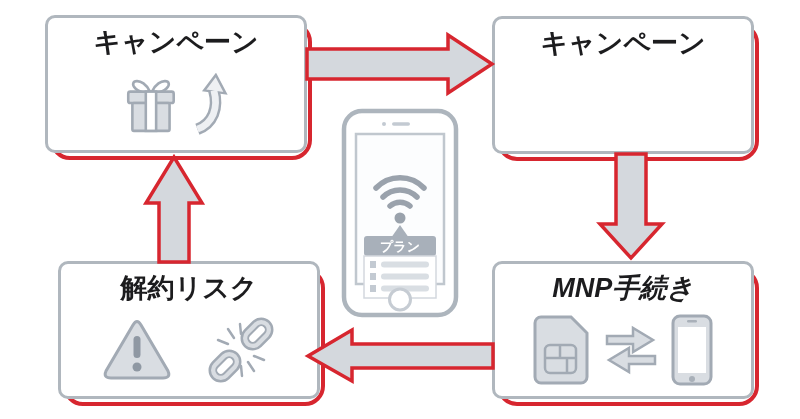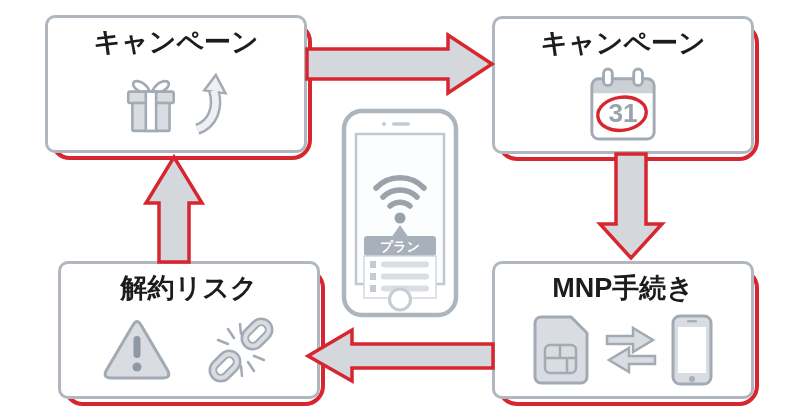--- a/index.html
+++ b/index.html
@@ -6,21 +6,21 @@
   .canvas {
     position:relative; width:800px; height:419px; overflow:hidden;
     background:var(--background,#ffffff);
     font-family:"Liberation Sans","DejaVu Sans",sans-serif;
   }
   
   .node { position:absolute; width:262px; height:138px; z-index:1; }
   .pos-campaign  { left:45px;  top:15px; }
   .pos-month-end { left:492px; top:16px; }
   .pos-cancel    { left:58px;  top:261px; }
-  .pos-mnp       { left:492px; top:261px; }
+  .pos-mnp       { left:492px; top:261px;font-style:italic; }
   .node-red {
     position:absolute; inset:0; border:4px solid var(--red,#d7262f);
     border-radius:20px; transform:translate(5px,7px);
   }
   .node-box {
     position:absolute; inset:0; background:var(--box-fill,#ffffff);
     border:3px solid var(--box-border,#b0b7be); border-radius:10px;
     display:flex; flex-direction:column; align-items:center; box-sizing:border-box;
   }
   .node-label {
@@ -70,30 +70,20 @@
           <path d="M8 58 C24 52 30 36 25 18" fill="none" stroke="#eef0f3" stroke-width="7"></path>
         </svg>
       </div>
     </div>
   </div>
 
   <div class="node pos-month-end">
     <div class="node-red"></div>
     <div class="node-box">
       <div class="node-label">キャンペーン</div>
-      <div class="node-icons">
-        <svg width="72" height="80" viewBox="0 0 74 82">
-          <path d="M12 14 h50 a7 7 0 0 1 7 7 v8 H5 v-8 a7 7 0 0 1 7-7 Z" class="ic-dark" opacity="0.45"></path>
-          <rect class="ic-outline" stroke-width="3" x="5" y="14" width="64" height="62" rx="7"></rect>
-          <rect class="ic-white" stroke-width="3" x="17" y="4" width="9" height="17" rx="4.5"></rect>
-          <rect class="ic-white" stroke-width="3" x="48" y="4" width="9" height="17" rx="4.5"></rect>
-          <text x="37" y="59" text-anchor="middle" font-size="27" font-weight="bold" fill="#9aa2ac">31</text>
-          <ellipse class="red-stroke" stroke-width="3.5" cx="36" cy="50" rx="25" ry="17" transform="rotate(-7 36 50)"></ellipse>
-        </svg>
-      </div>
     </div>
   </div>
 
   <div class="node pos-cancel">
     <div class="node-red"></div>
     <div class="node-box">
       <div class="node-label">解約リスク</div>
       <div class="node-icons">
         <svg width="78" height="70" viewBox="0 0 78 70">
           <path class="ic-shape" stroke-width="3" d="M35 10 Q39 3 43 10 L70 56 Q73 63 65 63 H13 Q5 63 8 56 Z"></path>

